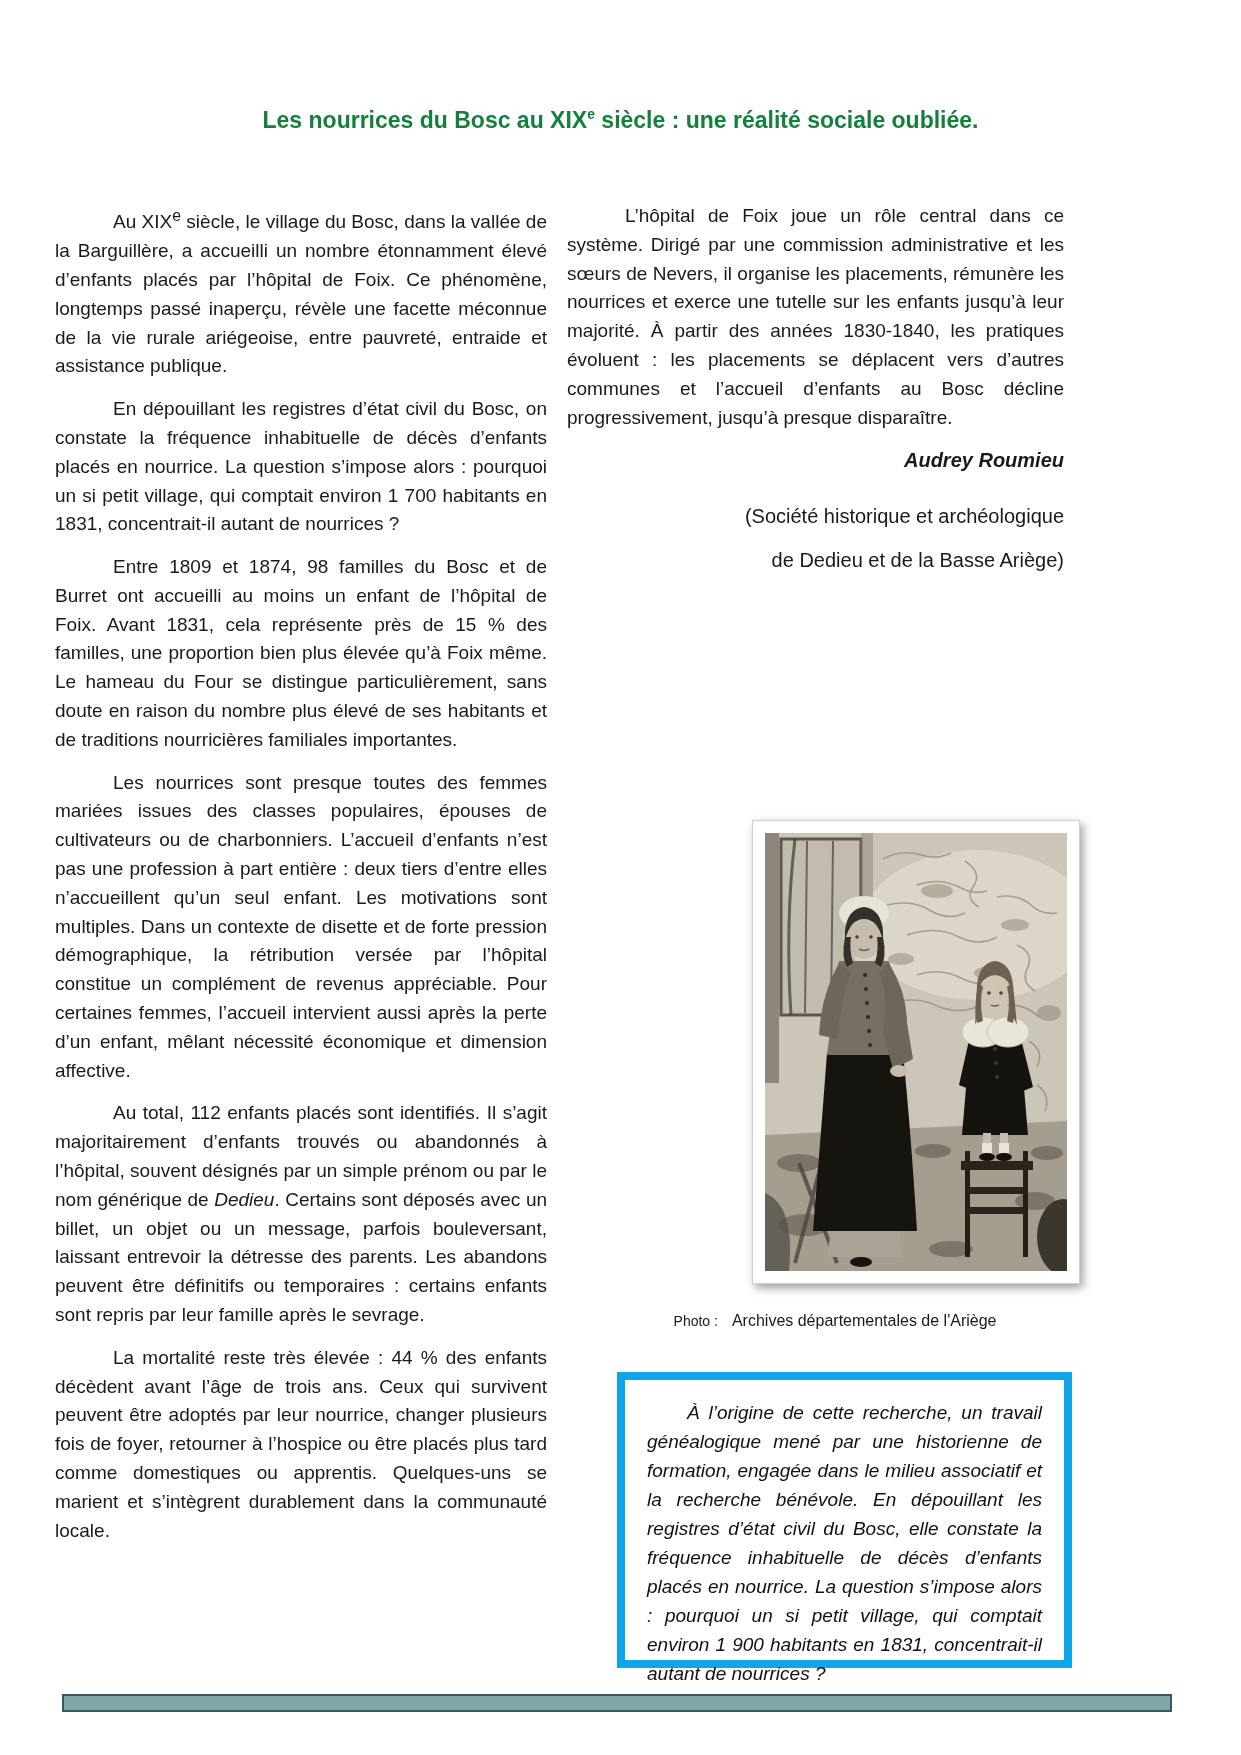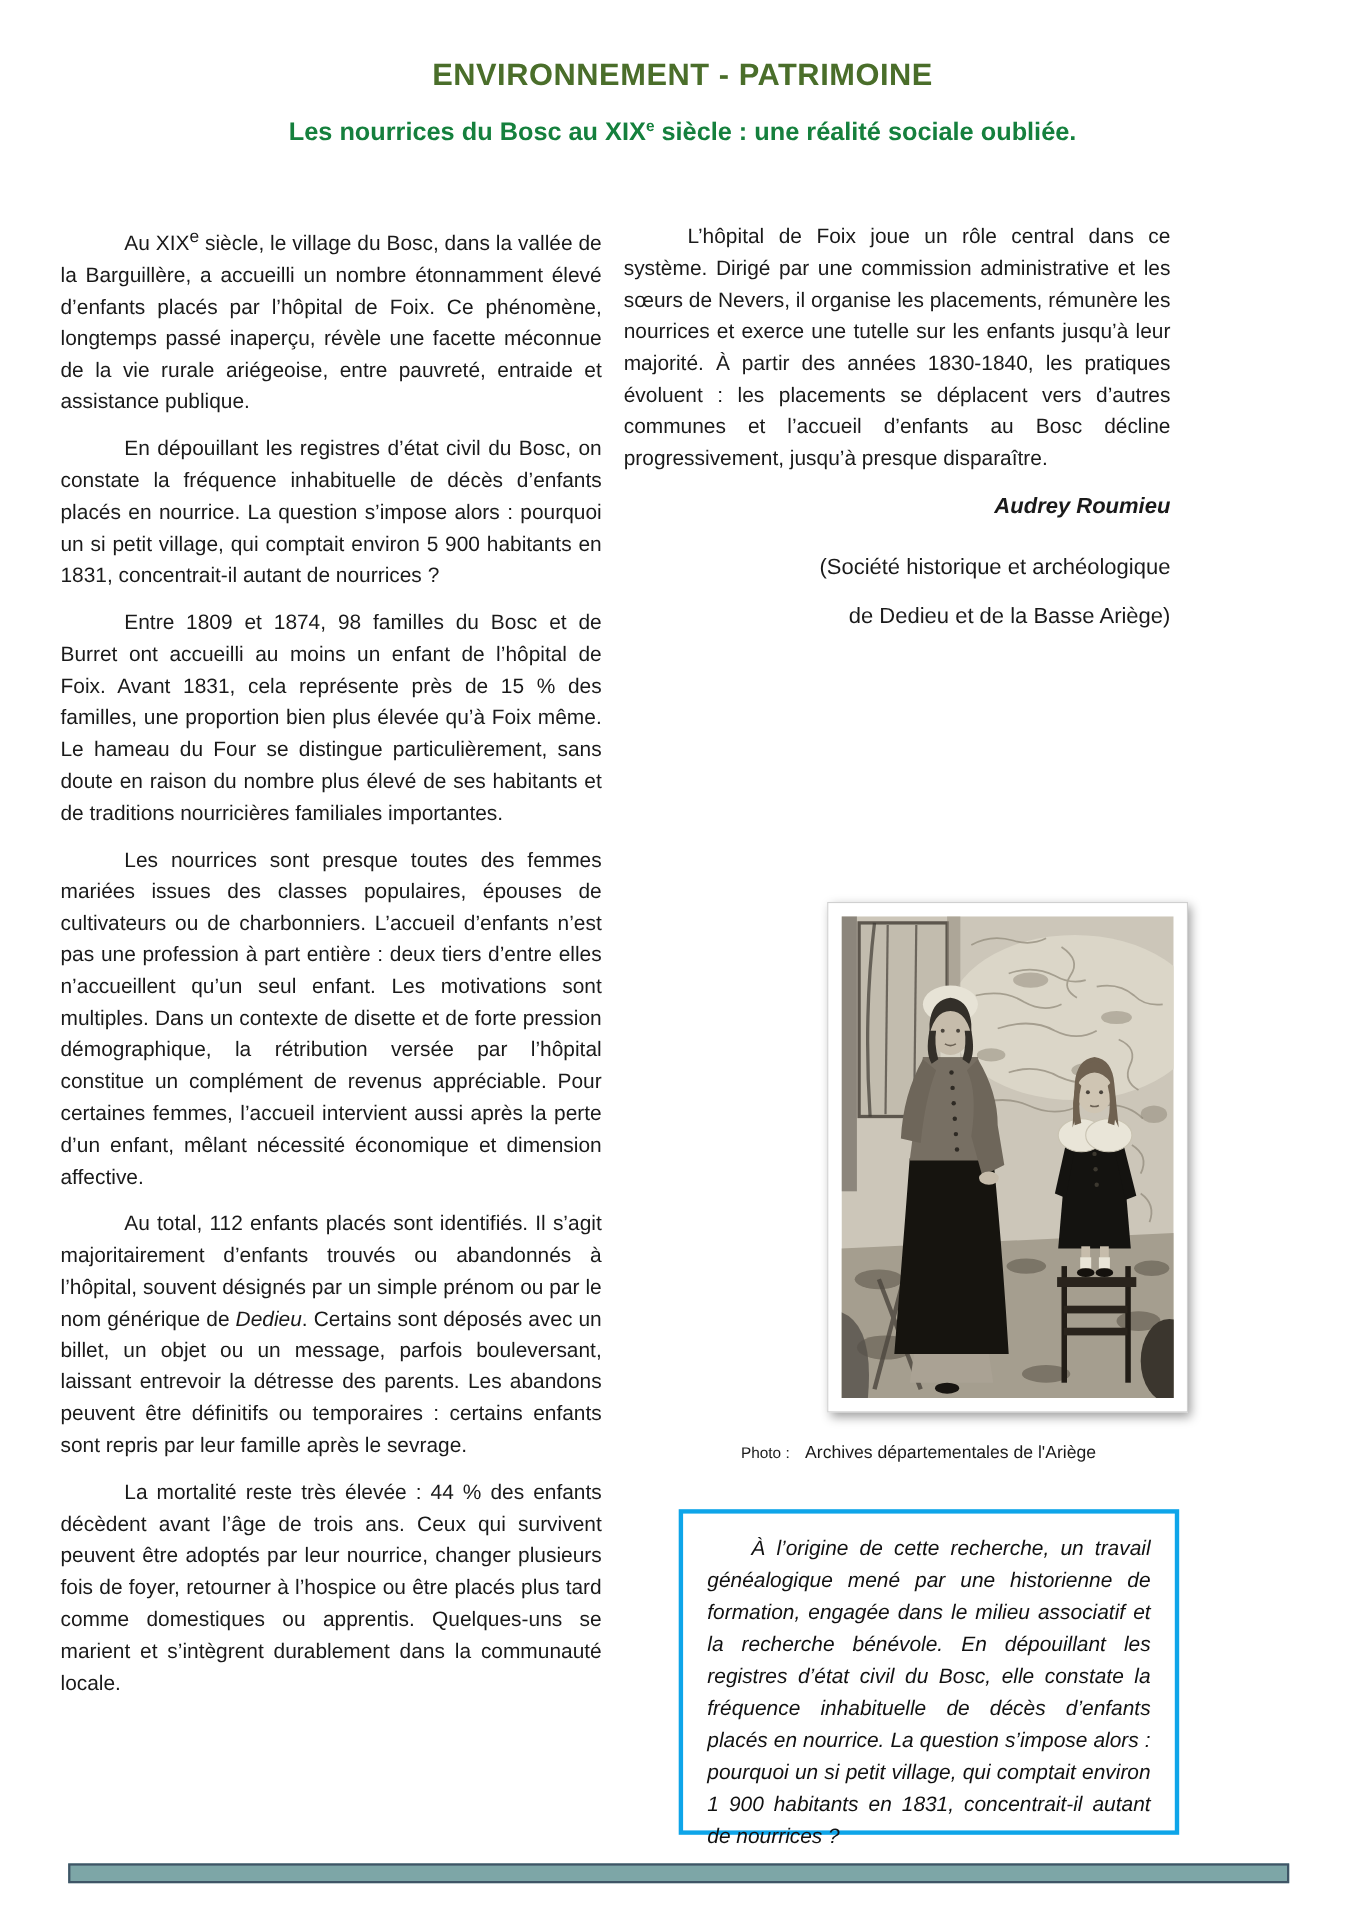--- a/index.html
+++ b/index.html
@@ -55,21 +55,21 @@
   }
   .photo-frame svg{display:block;width:302px;height:438px;}
   .photo-caption{
     position:absolute;left:600px;top:1312px;width:470px;
     display:flex;justify-content:center;align-items:baseline;gap:14px;
   }
   .photo-caption .label{font-size:14px;color:#1a1a1a;}
   .photo-caption .credit{font-size:16px;color:#1a1a1a;font-family:"Liberation Sans",sans-serif;}
   .callout-box{
     position:absolute;left:617px;top:1372px;width:455px;height:296px;
-    border:4px solid #0ea5e9;
+    border:8px solid #0ea5e9;
     box-sizing:border-box;
     padding:18px 22px;
   }
   .callout-text{
     margin:0;
     font-style:italic;
     font-size:19px;line-height:29px;
     text-align:justify;text-justify:inter-word;
     text-indent:40px;
     color:#111111;
@@ -79,29 +79,28 @@
     background:#7da6a7;
     border:2px solid #3f5566;
     box-sizing:content-box;
   }
 </style>
 </head>
 <body>
 
 <div class="page">
 
-  <div class="kicker" style="color: rgb(74, 110, 42);">ENVIRONNEMENT - PATRIMOINE</div>
 
   <div class="doc-title">
     <span>Les nourrices du Bosc au XIX</span><sup>e</sup><span> siècle : une réalité sociale oubliée.</span>
   </div>
 
   <div class="col col-left">
     <p><span class="frag">Au XIX</span><sup>e</sup><span class="frag"> siècle, le village du Bosc, dans la vallée de la Barguillère, a accueilli un nombre étonnamment élevé d’enfants placés par l’hôpital de Foix. Ce phénomène, longtemps passé inaperçu, révèle une facette méconnue de la vie rurale ariégeoise, entre pauvreté, entraide et assistance publique.</span></p>
-    <p>En dépouillant les registres d’état civil du Bosc, on constate la fréquence inhabituelle de décès d’enfants placés en nourrice. La question s’impose alors : pourquoi un si petit village, qui comptait environ 5 900 habitants en 1831, concentrait-il autant de nourrices ?</p>
+    <p>En dépouillant les registres d’état civil du Bosc, on constate la fréquence inhabituelle de décès d’enfants placés en nourrice. La question s’impose alors : pourquoi un si petit village, qui comptait environ 1 700 habitants en 1831, concentrait-il autant de nourrices ?</p>
     <p>Entre 1809 et 1874, 98 familles du Bosc et de Burret ont accueilli au moins un enfant de l’hôpital de Foix. Avant 1831, cela représente près de 15 % des familles, une proportion bien plus élevée qu’à Foix même. Le hameau du Four se distingue particulièrement, sans doute en raison du nombre plus élevé de ses habitants et de traditions nourricières familiales importantes.</p>
     <p>Les nourrices sont presque toutes des femmes mariées issues des classes populaires, épouses de cultivateurs ou de charbonniers. L’accueil d’enfants n’est pas une profession à part entière : deux tiers d’entre elles n’accueillent qu’un seul enfant. Les motivations sont multiples. Dans un contexte de disette et de forte pression démographique, la rétribution versée par l’hôpital constitue un complément de revenus appréciable. Pour certaines femmes, l’accueil intervient aussi après la perte d’un enfant, mêlant nécessité économique et dimension affective.</p>
     <p><span class="frag">Au total, 112 enfants placés sont identifiés. Il s’agit majoritairement d’enfants trouvés ou abandonnés à l’hôpital, souvent désignés par un simple prénom ou par le nom générique de </span><span class="italic">Dedieu</span><span class="frag">. Certains sont déposés avec un billet, un objet ou un message, parfois bouleversant, laissant entrevoir la détresse des parents. Les abandons peuvent être définitifs ou temporaires : certains enfants sont repris par leur famille après le sevrage.</span></p>
     <p>La mortalité reste très élevée : 44 % des enfants décèdent avant l’âge de trois ans. Ceux qui survivent peuvent être adoptés par leur nourrice, changer plusieurs fois de foyer, retourner à l’hospice ou être placés plus tard comme domestiques ou apprentis. Quelques-uns se marient et s’intègrent durablement dans la communauté locale.</p>
   </div>
 
   <div class="col col-right">
     <p>L’hôpital de Foix joue un rôle central dans ce système. Dirigé par une commission administrative et les sœurs de Nevers, il organise les placements, rémunère les nourrices et exerce une tutelle sur les enfants jusqu’à leur majorité. À partir des années 1830-1840, les pratiques évoluent : les placements se déplacent vers d’autres communes et l’accueil d’enfants au Bosc décline progressivement, jusqu’à presque disparaître.</p>
     <p class="author-line">Audrey Roumieu</p>
     <div class="affil-block">

